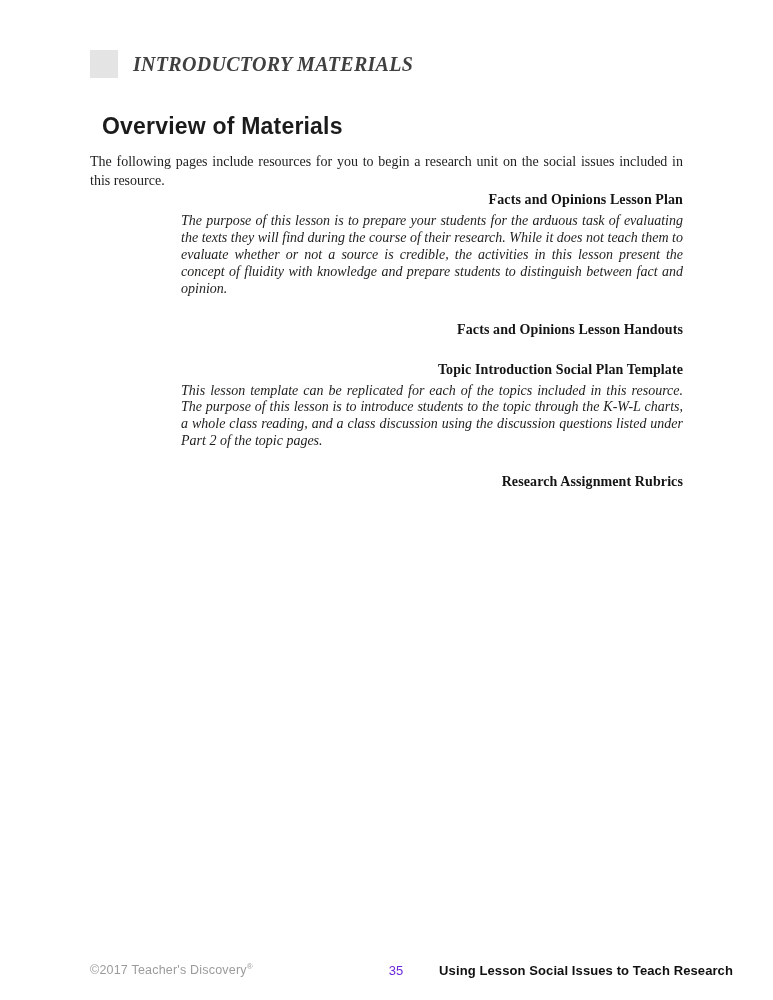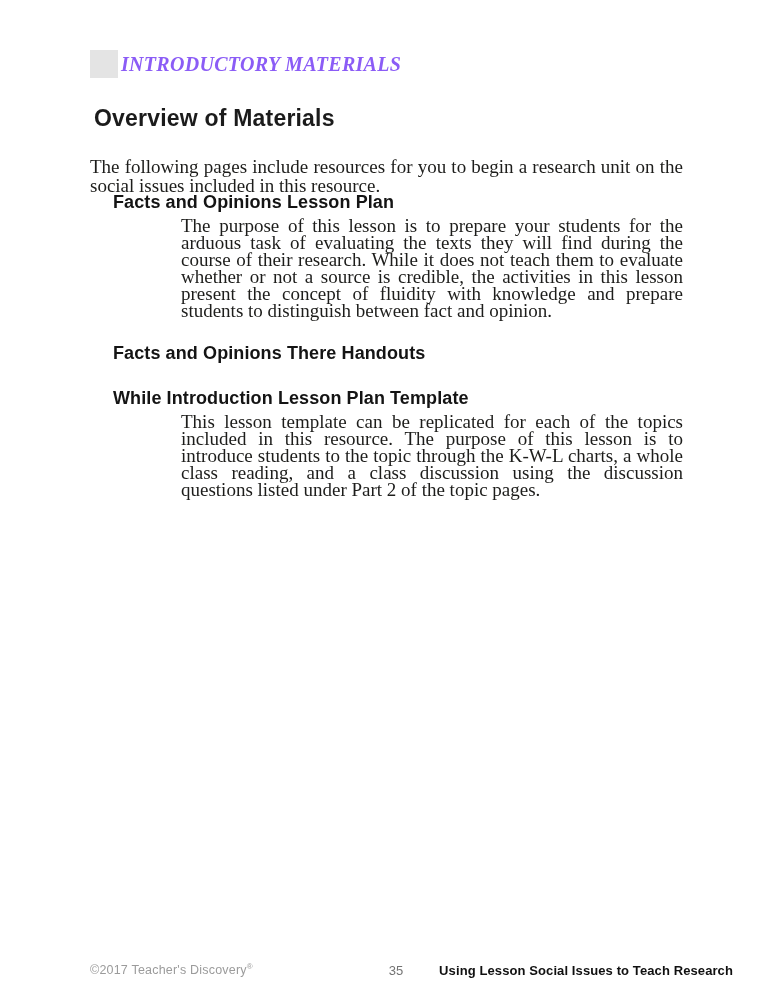--- a/index.html
+++ b/index.html
@@ -24,27 +24,27 @@
     display: flex;
     align-items: center;
   }
   .kicker-square {
     width: 28px;
     height: 28px;
     background: #e4e4e4;
     flex: 0 0 auto;
   }
   .kicker-text {
-    margin-left: 3px;
+    margin-left: 15px;
     font-family: "Liberation Serif", serif;
     font-style: italic;
     font-weight: 700;
     font-size: 20px;
     letter-spacing: 0.3px;
-    color: #8b5cf6;
+    color: #404040;
     white-space: nowrap;
   }
 
   
   .page-title {
     position: absolute;
     top: 101px;
     left: 90px;
     font-family: "Liberation Sans", sans-serif;
     font-weight: 600;
@@ -53,52 +53,54 @@
     color: #1b1b1b;
   }
 
   
   .intro {
     position: absolute;
     top: 138px;
     left: 90px;
     width: 593px;
     font-family: "Liberation Serif", serif;
-    font-size: 19px;
+    font-size: 14px;
     line-height: 19px;
     text-align: justify;
     color: #1d1d1b;
   }
 
   
   .sections {
     position: absolute;
     top: 192px;
     left: 90px;
     width: 593px;
   }
   .section {
     margin-bottom: 24px;
   }
   .section-heading {
     margin: 0 0 5px 23px;
-    font-family: Liberation Sans, sans-serif;
+    font-family: Liberation Serif, serif;
     font-weight: 600;
-    font-size: 18px;
+    font-size: 14px;
     letter-spacing: 0.1px;
     color: #141414;
+    text-align: right;
   }
   .section-body {
     margin: 0 0 0 91px;
     width: 502px;
     font-family: "Liberation Serif", serif;
-    font-size: 19px;
+    font-size: 14px;
     line-height: 16.9px;
     text-align: justify;
     color: #1d1d1b;
+    font-style: italic;
   }
 
   
   .footer {
     position: absolute;
     top: 963px;
     left: 0;
     width: 773px;
     height: 20px;
     font-family: "Liberation Sans", sans-serif;
@@ -116,21 +118,21 @@
     font-size: 8px;
     vertical-align: super;
     line-height: 0;
   }
   .footer-page-number {
     position: absolute;
     left: 396px;
     top: 0;
     transform: translateX(-50%);
     font-size: 13px;
-    color: #737373;
+    color: #6d28d9;
   }
   .footer-book-title {
     position: absolute;
     right: 40px;
     top: 0;
     font-size: 13px;
     font-weight: 700;
     color: #101010;
     letter-spacing: 0.1px;
     white-space: nowrap;
@@ -139,41 +141,42 @@
 </head>
 <body>
 
 <div class="page">
 
   <div class="kicker-row">
     <div class="kicker-square"></div>
     <div class="kicker-text">INTRODUCTORY MATERIALS</div>
   </div>
 
-  <h1 class="page-title" style="margin:4px;">Overview of Materials</h1>
+  <h1 class="page-title" style="margin:12px;">Overview of Materials</h1>
 
   <p class="intro">The following pages include resources for you to begin a research unit on the social issues included in this resource.</p>
 
   <div class="sections">
 
     <div class="section">
       <h2 class="section-heading">Facts and Opinions Lesson Plan</h2>
       <p class="section-body">The purpose of this lesson is to prepare your students for the arduous task of evaluating the texts they will find during the course of their research. While it does not teach them to evaluate whether or not a source is credible, the activities in this lesson present the concept of fluidity with knowledge and prepare students to distinguish between fact and opinion.</p>
     </div>
 
     <div class="section">
-      <h2 class="section-heading">Facts and Opinions There Handouts</h2>
+      <h2 class="section-heading">Facts and Opinions Lesson Handouts</h2>
     </div>
 
     <div class="section">
-      <h2 class="section-heading">While Introduction Lesson Plan Template</h2>
+      <h2 class="section-heading">Topic Introduction Social Plan Template</h2>
       <p class="section-body">This lesson template can be replicated for each of the topics included in this resource. The purpose of this lesson is to introduce students to the topic through the K-W-L charts, a whole class reading, and a class discussion using the discussion questions listed under Part 2 of the topic pages.</p>
     </div>
 
     <div class="section">
+      <h2 class="section-heading">Research Assignment Rubrics</h2>
     </div>
 
   </div>
 
   <div class="footer">
     <span class="footer-copyright"><span>©2017 Teacher's Discovery</span><sup>®</sup></span>
     <span class="footer-page-number">35</span>
     <span class="footer-book-title">Using Lesson Social Issues to Teach Research</span>
   </div>
 

